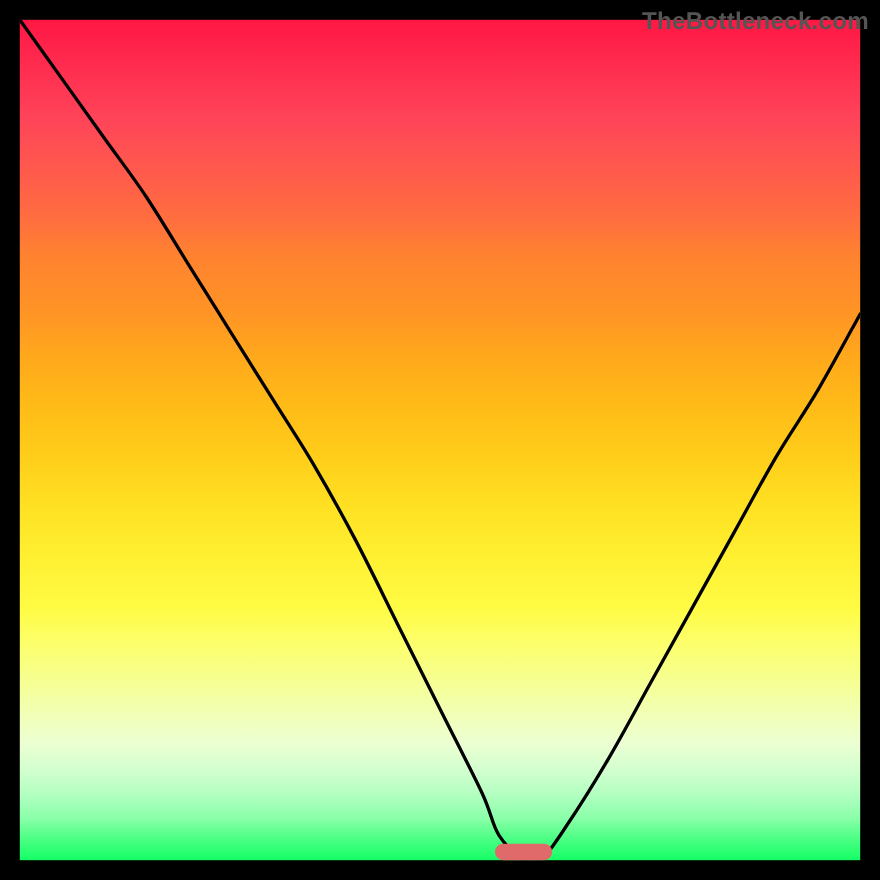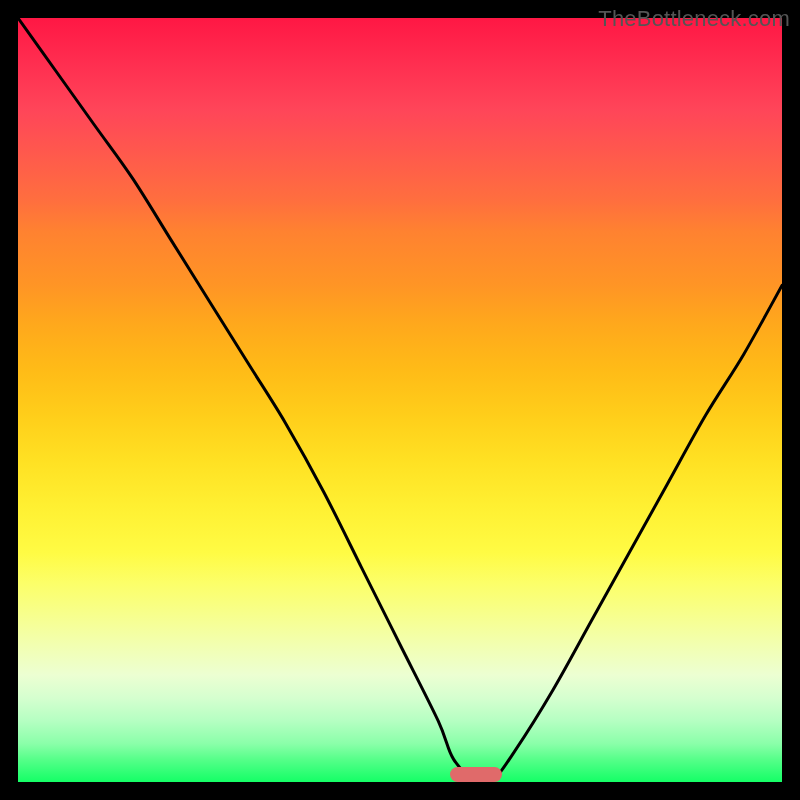--- a/index.html
+++ b/index.html
@@ -36,21 +36,21 @@
       #15ff66 100%
     );
   }
   .watermark {
     position: absolute;
     top: 6px;
     right: 10px;
     font-family: Arial, Helvetica, sans-serif;
     font-size: 22px;
     color: #555;
-    font-weight: 400;
+    font-weight: 700;
     letter-spacing: 0.2px;
     text-align: center;
   }
   svg.curve {
     position: absolute;
     left: 18px;
     top: 18px;
     width: 764px;
     height: 764px;
   }

